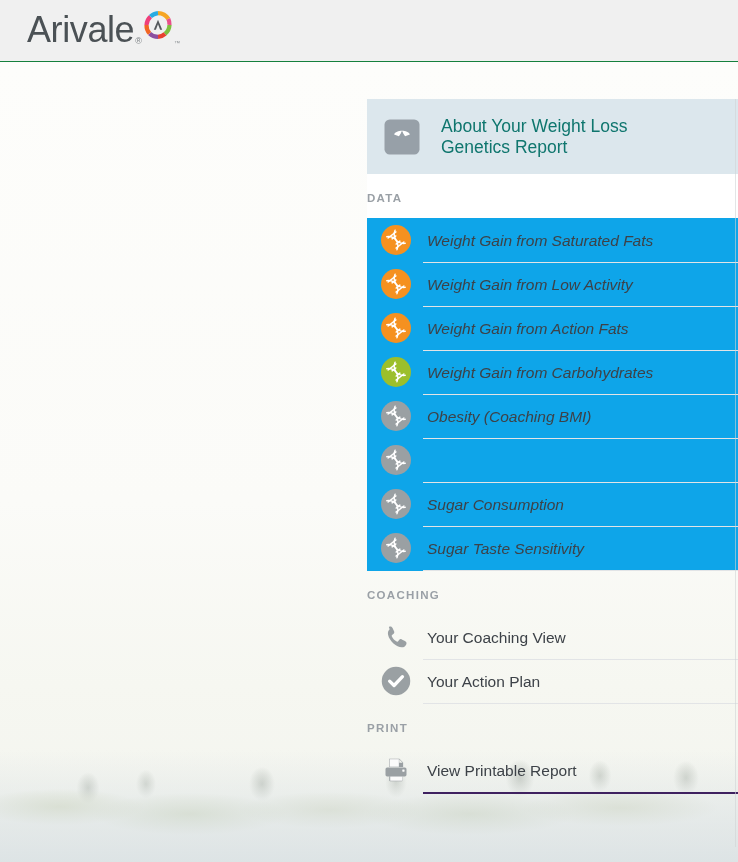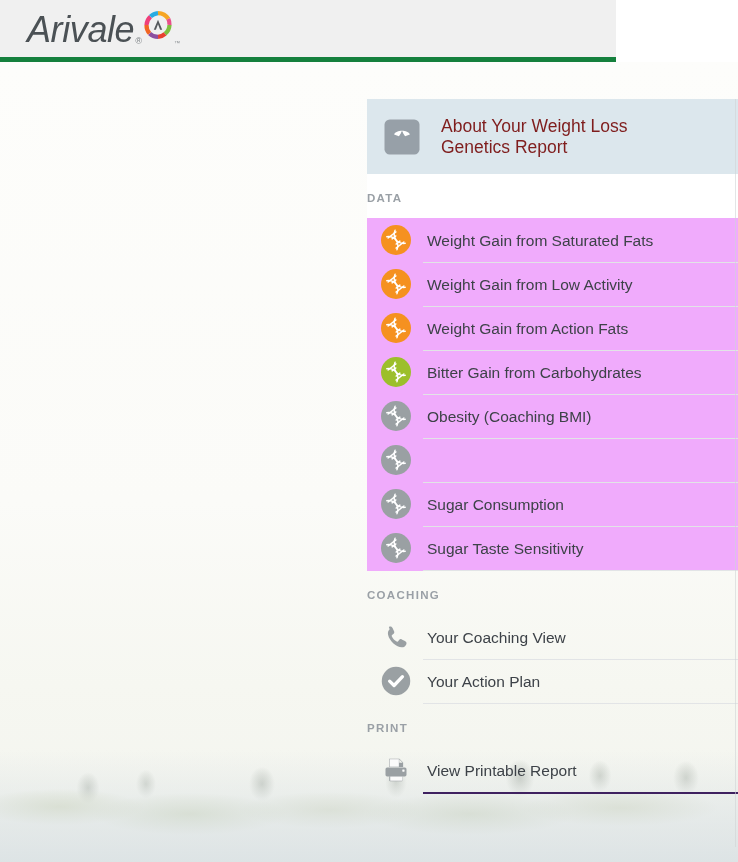--- a/index.html
+++ b/index.html
@@ -45,25 +45,24 @@
       
       linear-gradient(to bottom, #fdfdfb 0%, #fbfbf8 55%, #f6f7f1 78%, #f2f4ee 100%);
     opacity: 1;
     z-index: 0;
   }
 
   
   .topbar {
     position: absolute;
     left: 0; top: 0;
-    width: 616px; height: 62px;
+    width: 738px; height: 62px;
     background: #f0f0f0;
-    border-bottom: 5px solid #15803d;
+    border-bottom: 1px solid #15803d;
     z-index: 30;
-    font-style: italic;
   }
   .brand {
     position: absolute;
     left: 27px; top: 8px;
     display: flex;
     align-items: flex-start;
   }
   .brand-word {
     font-size: 36px;
     color: #4b5155;
@@ -110,39 +109,39 @@
     cursor: pointer;
   }
   .scale-icon {
     flex: 0 0 auto;
     width: 42px; height: 42px;
     margin-right: 18px;
   }
   .panel-head-title {
     font-size: 17.5px;
     line-height: 21px;
-    color: #7f1d1d;
+    color: #0f766e;
     font-weight: 400;
     max-width: 250px;
   }
 
   
   .section-label {
     font-size: 11.5px;
     letter-spacing: 1.3px;
     color: #9aa0a6;
     font-weight: 700;
     padding: 18px 0 14px 0;
     background: transparent;
   }
   .section-label.on-white { background: #ffffff; }
 
   
   .rows { background: transparent; }
-  .rows.on-white { background: #f0abfc; }
+  .rows.on-white { background: #0ea5e9; font-style: italic; }
 
   .row {
     position: relative;
     display: flex;
     align-items: center;
     height: 44px;
     padding-left: 14px;
     cursor: pointer;
   }
   .row .divider {
@@ -298,21 +297,21 @@
           <g transform="rotate(-38 20 20)" stroke="#ffffff" stroke-width="1.9" fill="none" stroke-linecap="round">
             <path d="M13 9 C22 14, 22 26, 13 31"></path>
             <path d="M27 9 C18 14, 18 26, 27 31"></path>
             <line x1="13.4" y1="11.4" x2="26.6" y2="11.4"></line>
             <line x1="16.8" y1="15.6" x2="23.2" y2="15.6"></line>
             <line x1="16.8" y1="24.4" x2="23.2" y2="24.4"></line>
             <line x1="13.4" y1="28.6" x2="26.6" y2="28.6"></line>
           </g>
         </svg>
       </span>
-      <span class="row-label">Bitter Gain from Carbohydrates</span>
+      <span class="row-label">Weight Gain from Carbohydrates</span>
     </div>
 
     <div class="row">
       <span class="divider"></span>
       <span class="row-icon">
         <svg viewBox="0 0 40 40" width="30" height="30" aria-hidden="true">
           <circle cx="20" cy="20" r="20" fill="#9aa0a3"></circle>
           <g transform="rotate(-38 20 20)" stroke="#ffffff" stroke-width="1.9" fill="none" stroke-linecap="round">
             <path d="M13 9 C22 14, 22 26, 13 31"></path>
             <path d="M27 9 C18 14, 18 26, 27 31"></path>

